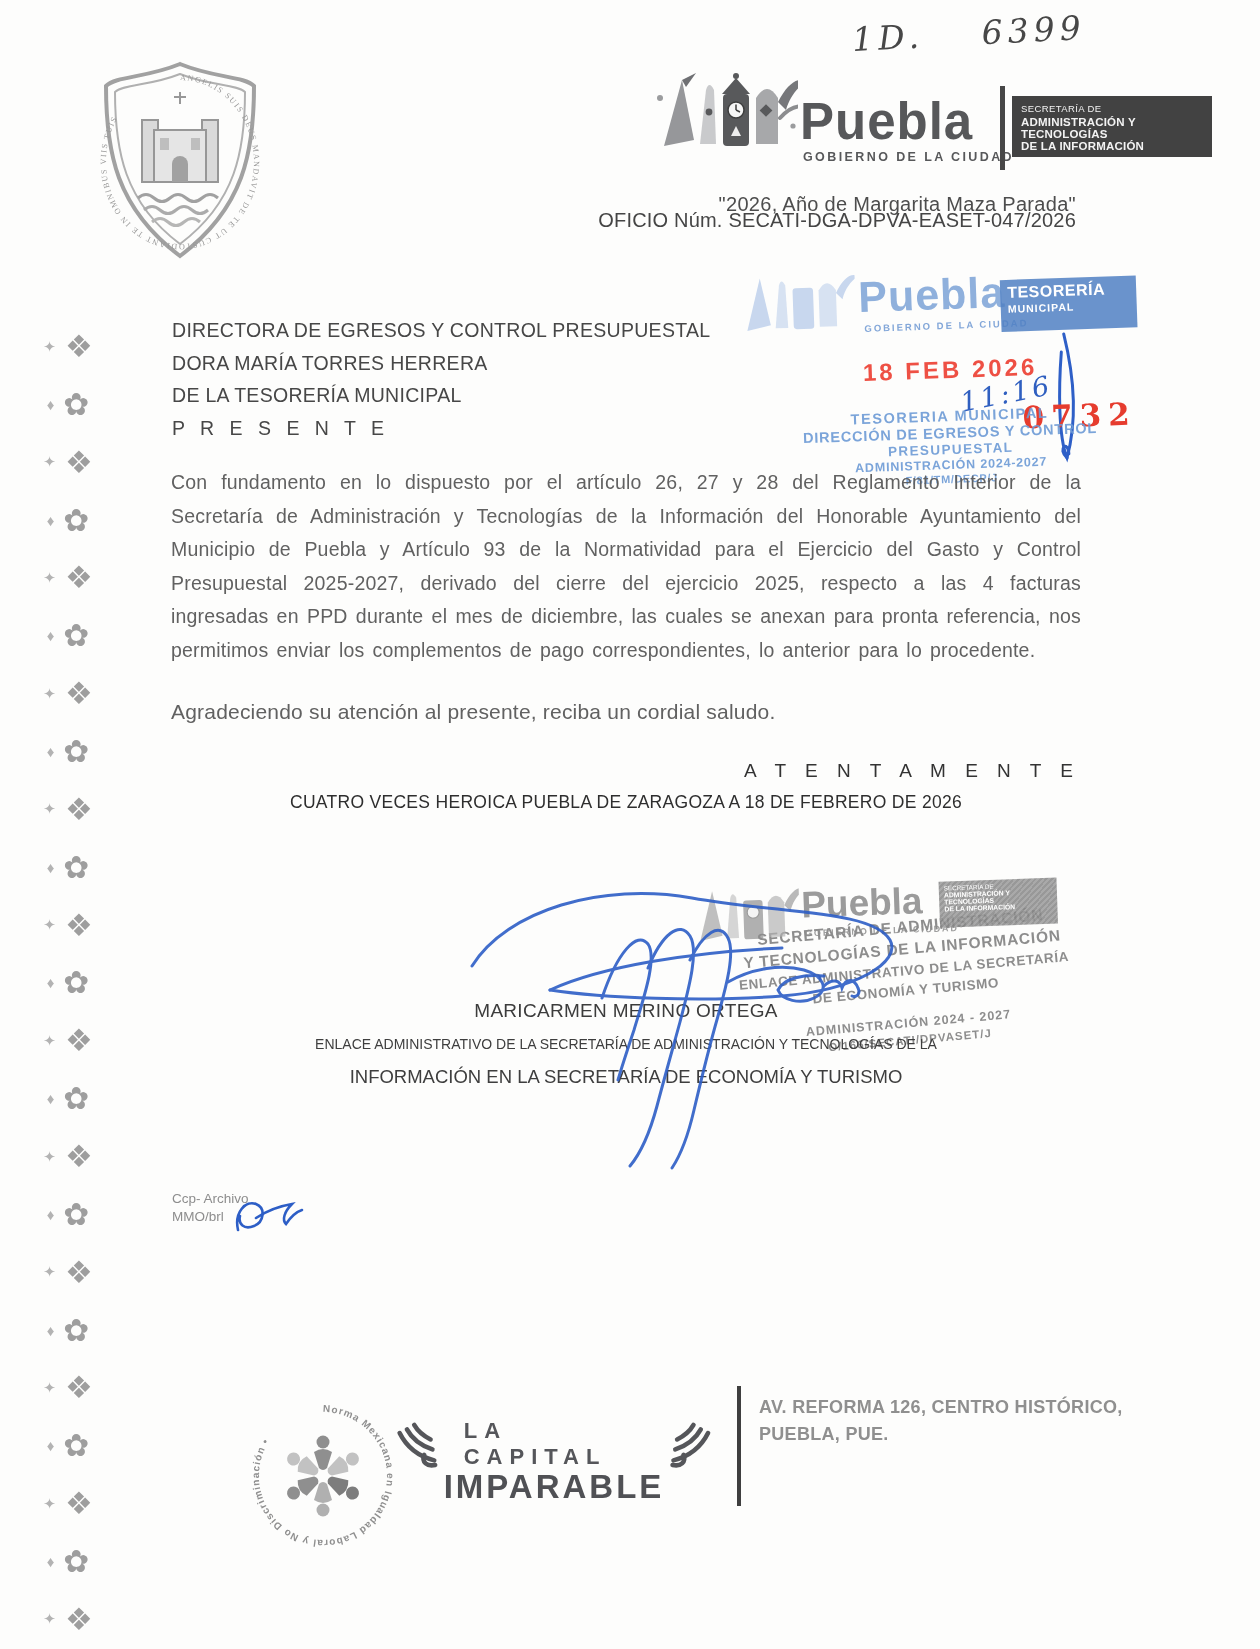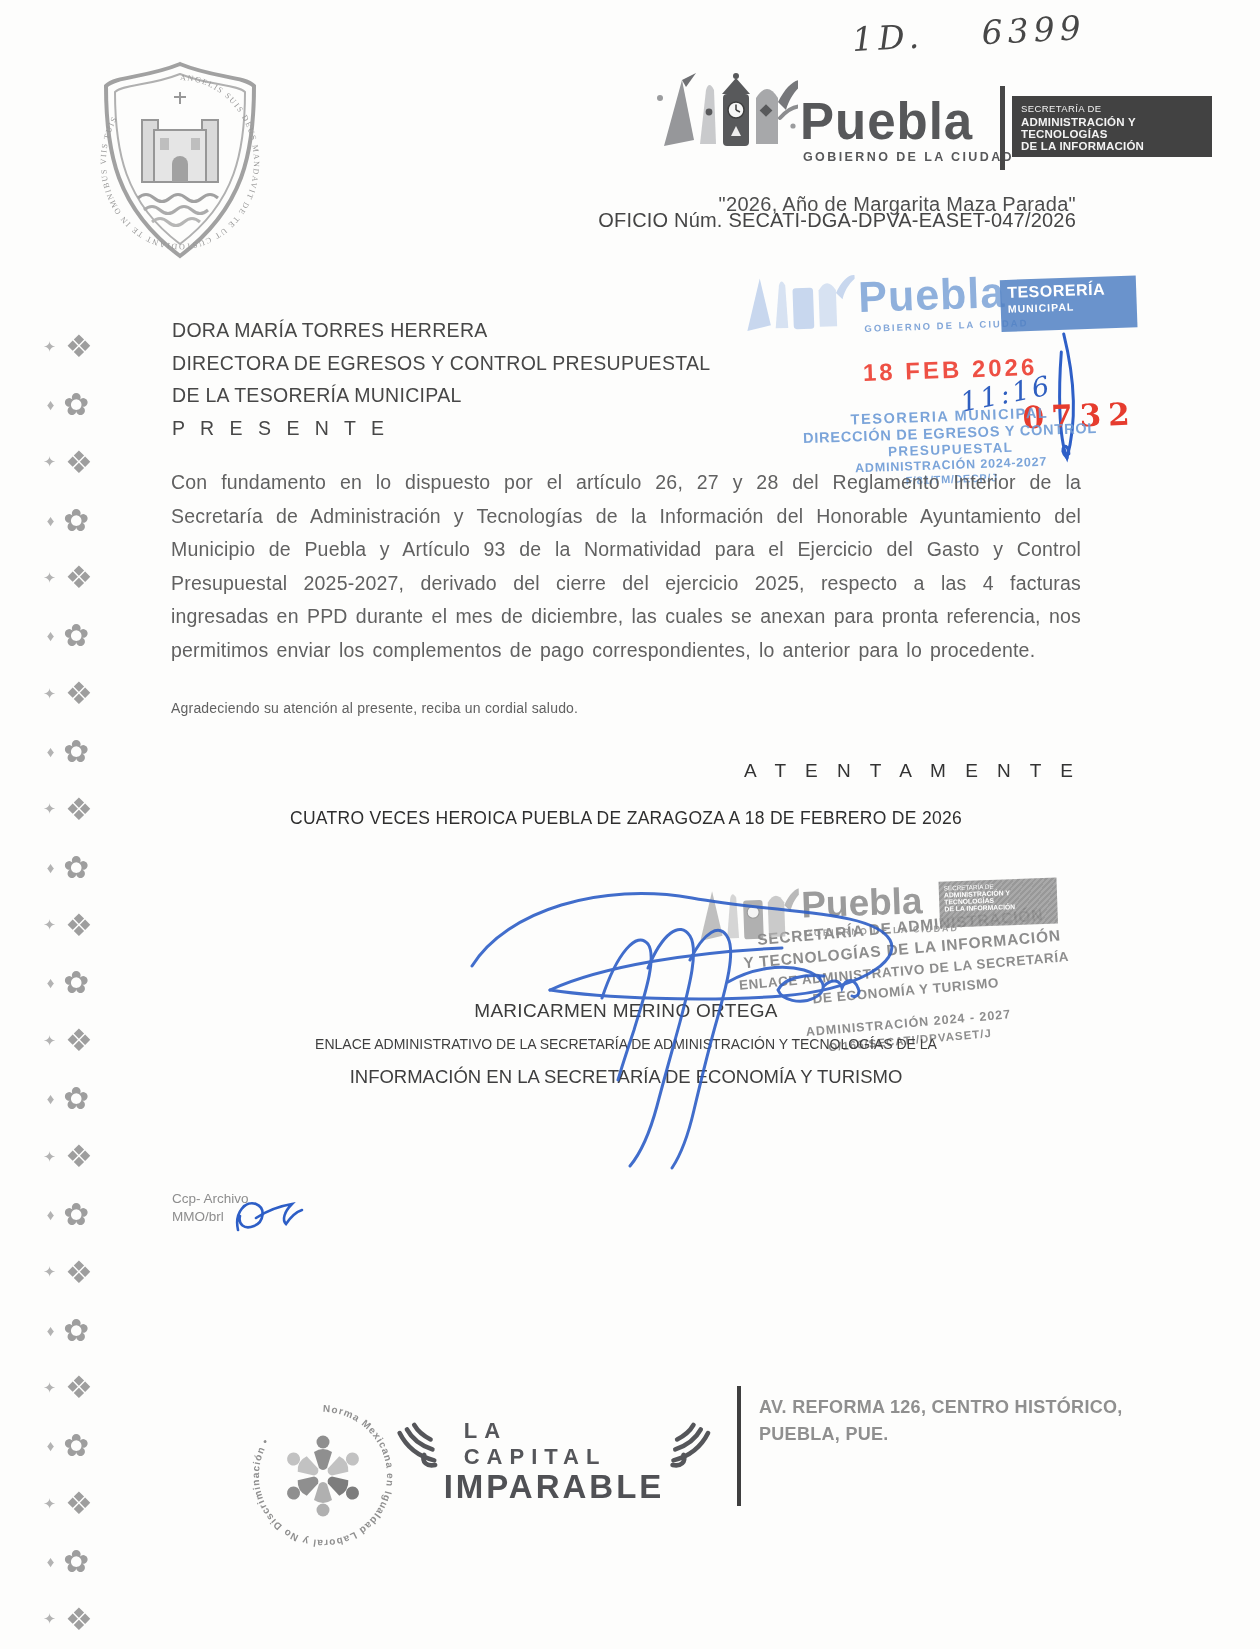--- a/index.html
+++ b/index.html
@@ -57,26 +57,26 @@
   .sb-line:nth-child(3){font-size:13.5px;letter-spacing:1.4px;}
   .sb-line:nth-child(4){font-size:12.5px;letter-spacing:.8px;}
   .sb-line:nth-child(5){font-size:11px;letter-spacing:.6px;}
   
   .recipient{position:absolute;left:172px;top:314px;font-size:19.5px;color:#474747;
              line-height:32.5px;letter-spacing:.3px;}
   .recipient .present{letter-spacing:5px;}
   
   .body-par{position:absolute;left:171px;top:466px;width:910px;font-size:19.5px;
             line-height:33.5px;color:#616161;text-align:justify;letter-spacing:.2px;word-spacing:2.5px;}
-  .body-sal{position:absolute;left:171px;top:700px;font-size:14px;color:#616161;letter-spacing:.2px;}
+  .body-sal{position:absolute;left:171px;top:700px;font-size:21px;color:#616161;letter-spacing:.2px;}
   
   .atent{position:absolute;left:172px;width:908px;top:760px;text-align:right;
          font-size:19px;letter-spacing:7px;color:#333;}
   .heroica{position:absolute;left:172px;width:908px;top:792px;text-align:center;
-           font-size:17.5px;color:#2e2e2e;letter-spacing:.3px;margin-top:16px;}
+           font-size:17.5px;color:#2e2e2e;letter-spacing:.3px;}
   
   .sig-svg{position:absolute;left:452px;top:848px;width:480px;height:330px;z-index:6;}
   .stamp-gray{position:absolute;left:688px;top:876px;width:370px;height:100px;
               transform:rotate(-2deg);opacity:.85;z-index:2;}
   .sg-icon{position:absolute;left:0;top:0;width:112px;height:82px;opacity:.8;}
   .sg-word{position:absolute;left:114px;top:6px;font-size:37px;font-weight:bold;color:#8b8b8b;}
   .sg-tag{position:absolute;left:117px;top:50px;font-size:9px;font-weight:bold;
           letter-spacing:1.8px;color:#8e8e8e;}
   .sg-box{position:absolute;left:252px;top:8px;width:108px;height:40px;color:#fff;
           background:repeating-linear-gradient(135deg,#878787 0 2px,#9b9b9b 2px 4px);
@@ -299,22 +299,22 @@
     <div class="sb-lines">
         <div class="sb-line">TESORERIA MUNICIPAL</div>
         <div class="sb-line">DIRECCIÓN DE EGRESOS Y CONTROL</div>
         <div class="sb-line">PRESUPUESTAL</div>
         <div class="sb-line">ADMINISTRACIÓN 2024-2027</div>
         <div class="sb-line">F/81/TM/DECP/J</div>
       </div>
   </div>
 
   <div class="recipient">
+    <div>DIRECTORA DE EGRESOS Y CONTROL PRESUPUESTAL</div>
     <div>DORA MARÍA TORRES HERRERA</div>
-    <div>DIRECTORA DE EGRESOS Y CONTROL PRESUPUESTAL</div>
     <div>DE LA TESORERÍA MUNICIPAL</div>
     <div class="present">P R E S E N T E</div>
   </div>
 
   <div class="body-par">Con fundamento en lo dispuesto por el artículo 26, 27 y 28 del Reglamento Interior de la Secretaría de Administración y Tecnologías de la Información del Honorable Ayuntamiento del Municipio de Puebla y Artículo 93 de la Normatividad para el Ejercicio del Gasto y Control Presupuestal 2025-2027, derivado del cierre del ejercicio 2025, respecto a las 4 facturas ingresadas en PPD durante el mes de diciembre, las cuales se anexan para pronta referencia, nos permitimos enviar los complementos de pago correspondientes, lo anterior para lo procedente.</div>
   <div class="body-sal">Agradeciendo su atención al presente, reciba un cordial saludo.</div>
 
   <div class="atent">A T E N T A M E N T E</div>
   <div class="heroica">CUATRO VECES HEROICA PUEBLA DE ZARAGOZA A 18 DE FEBRERO DE 2026</div>
 

